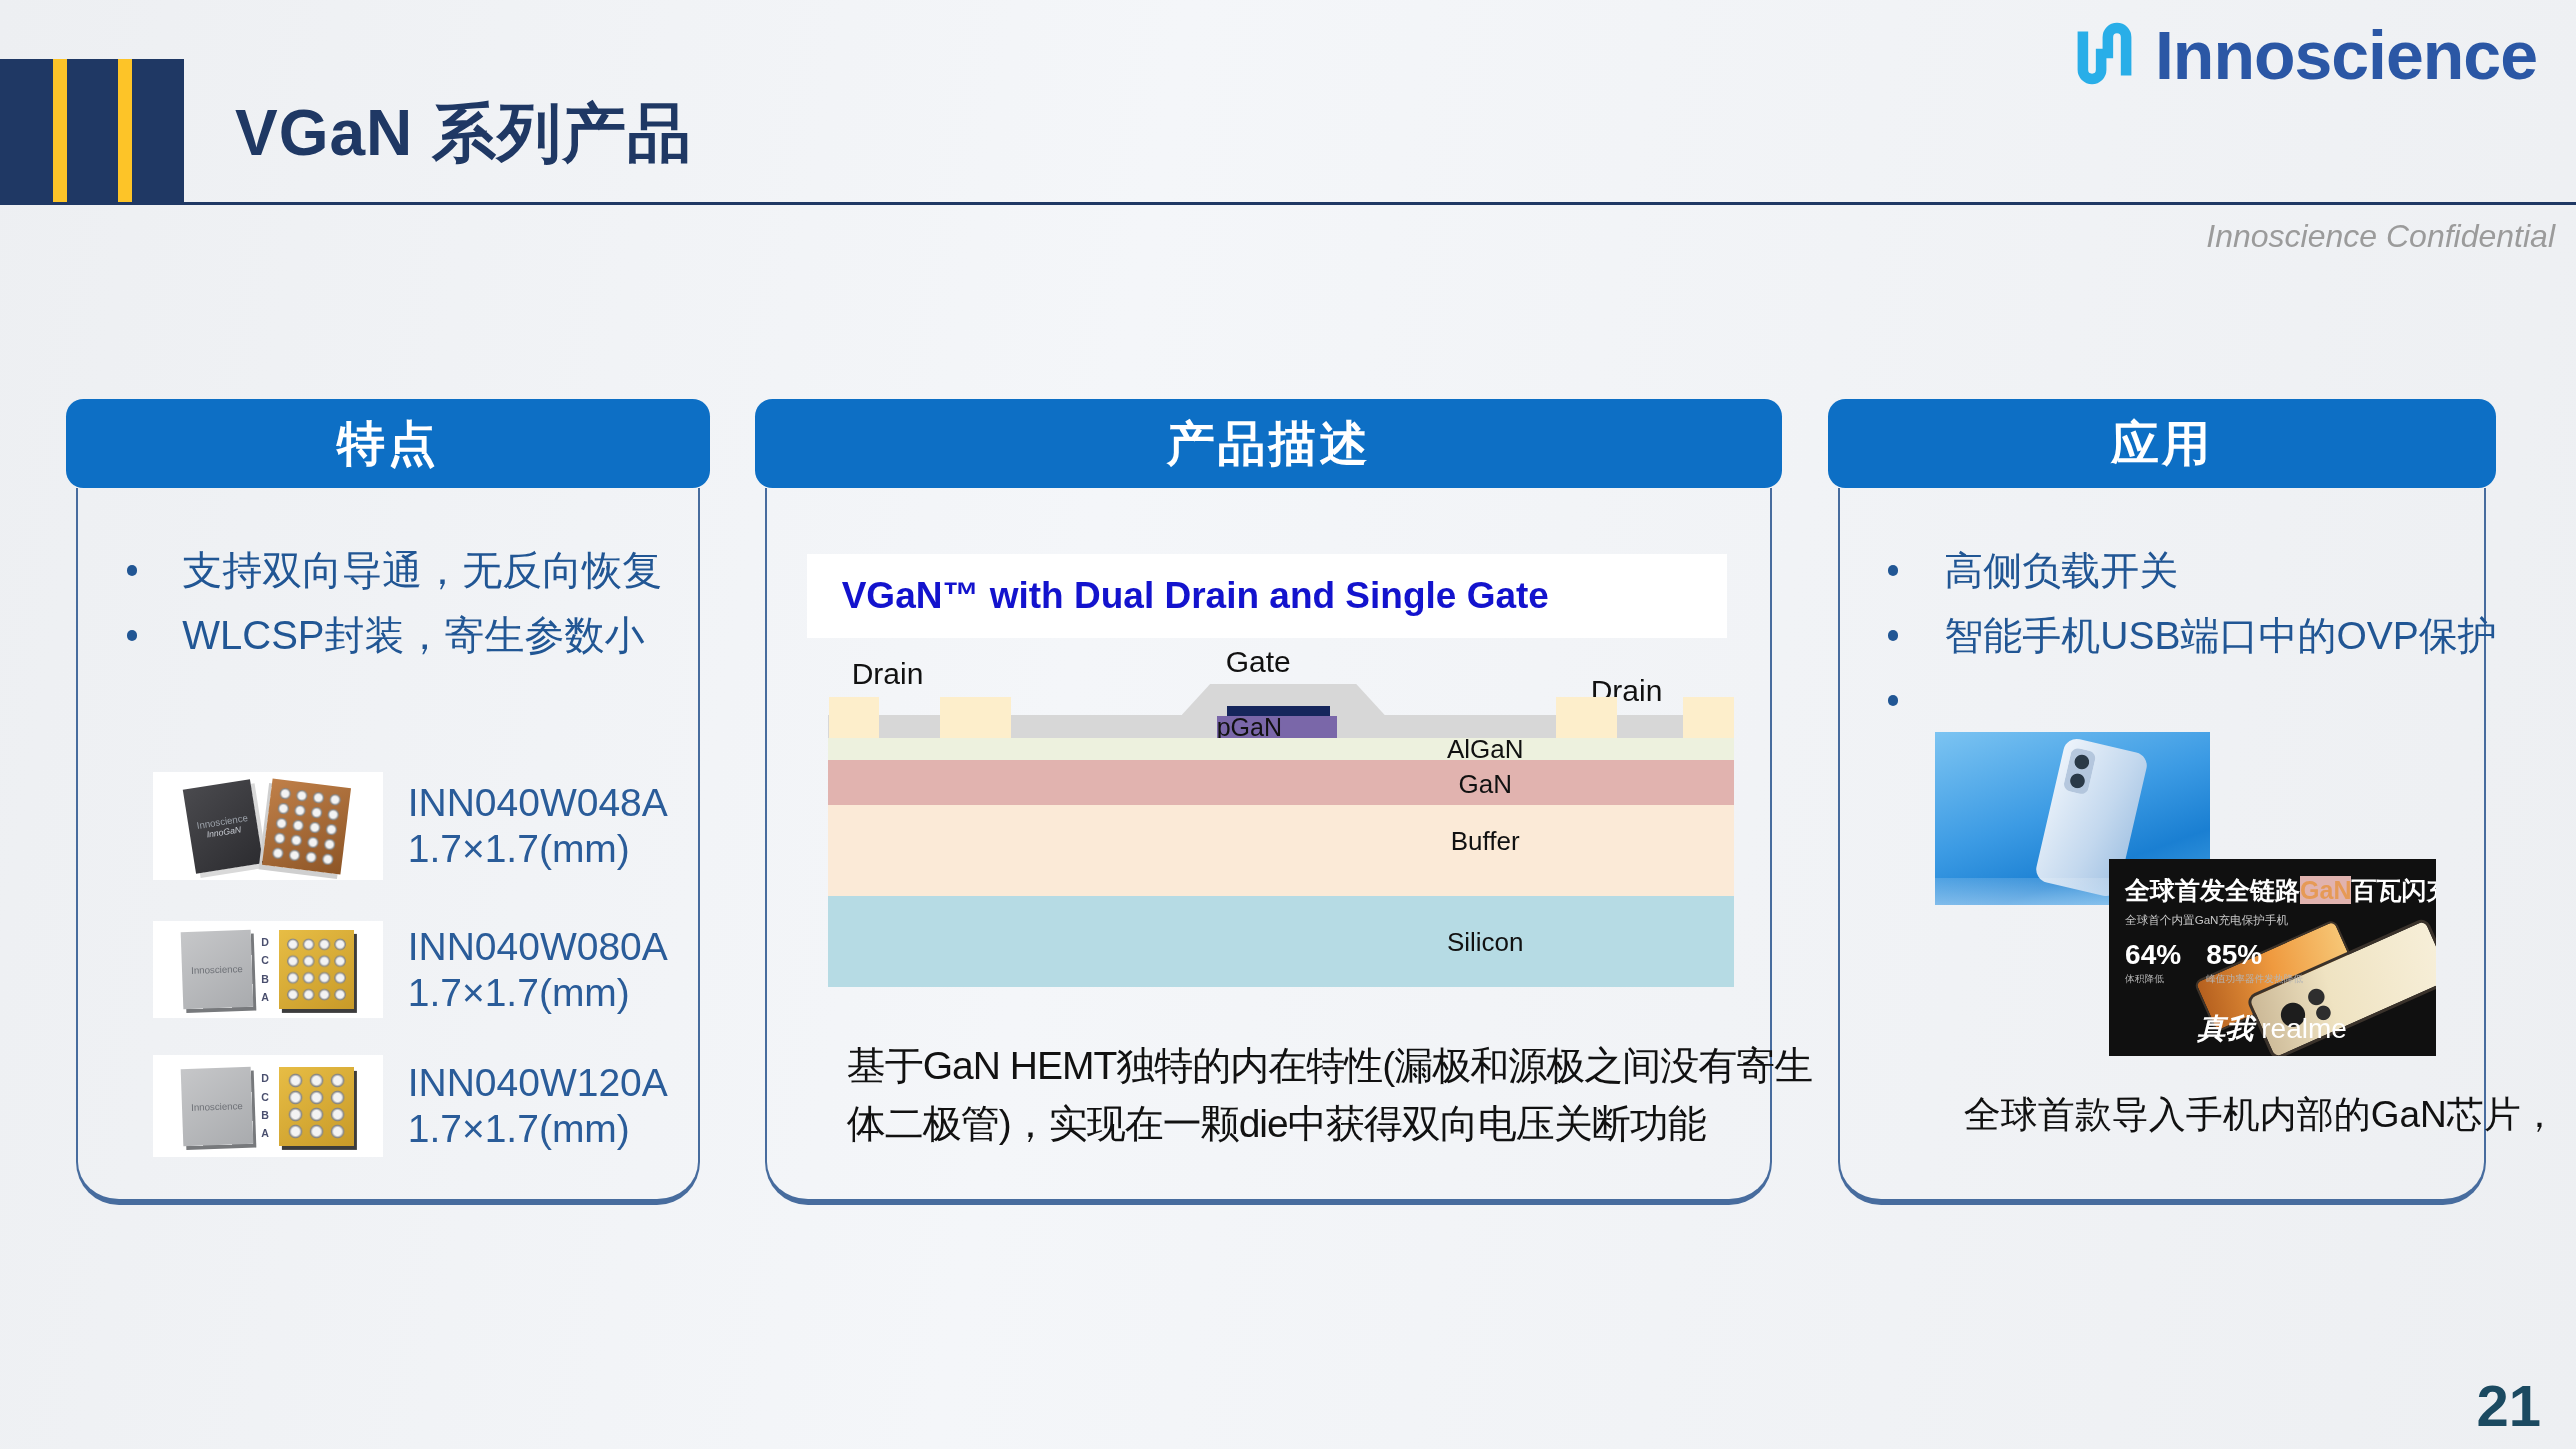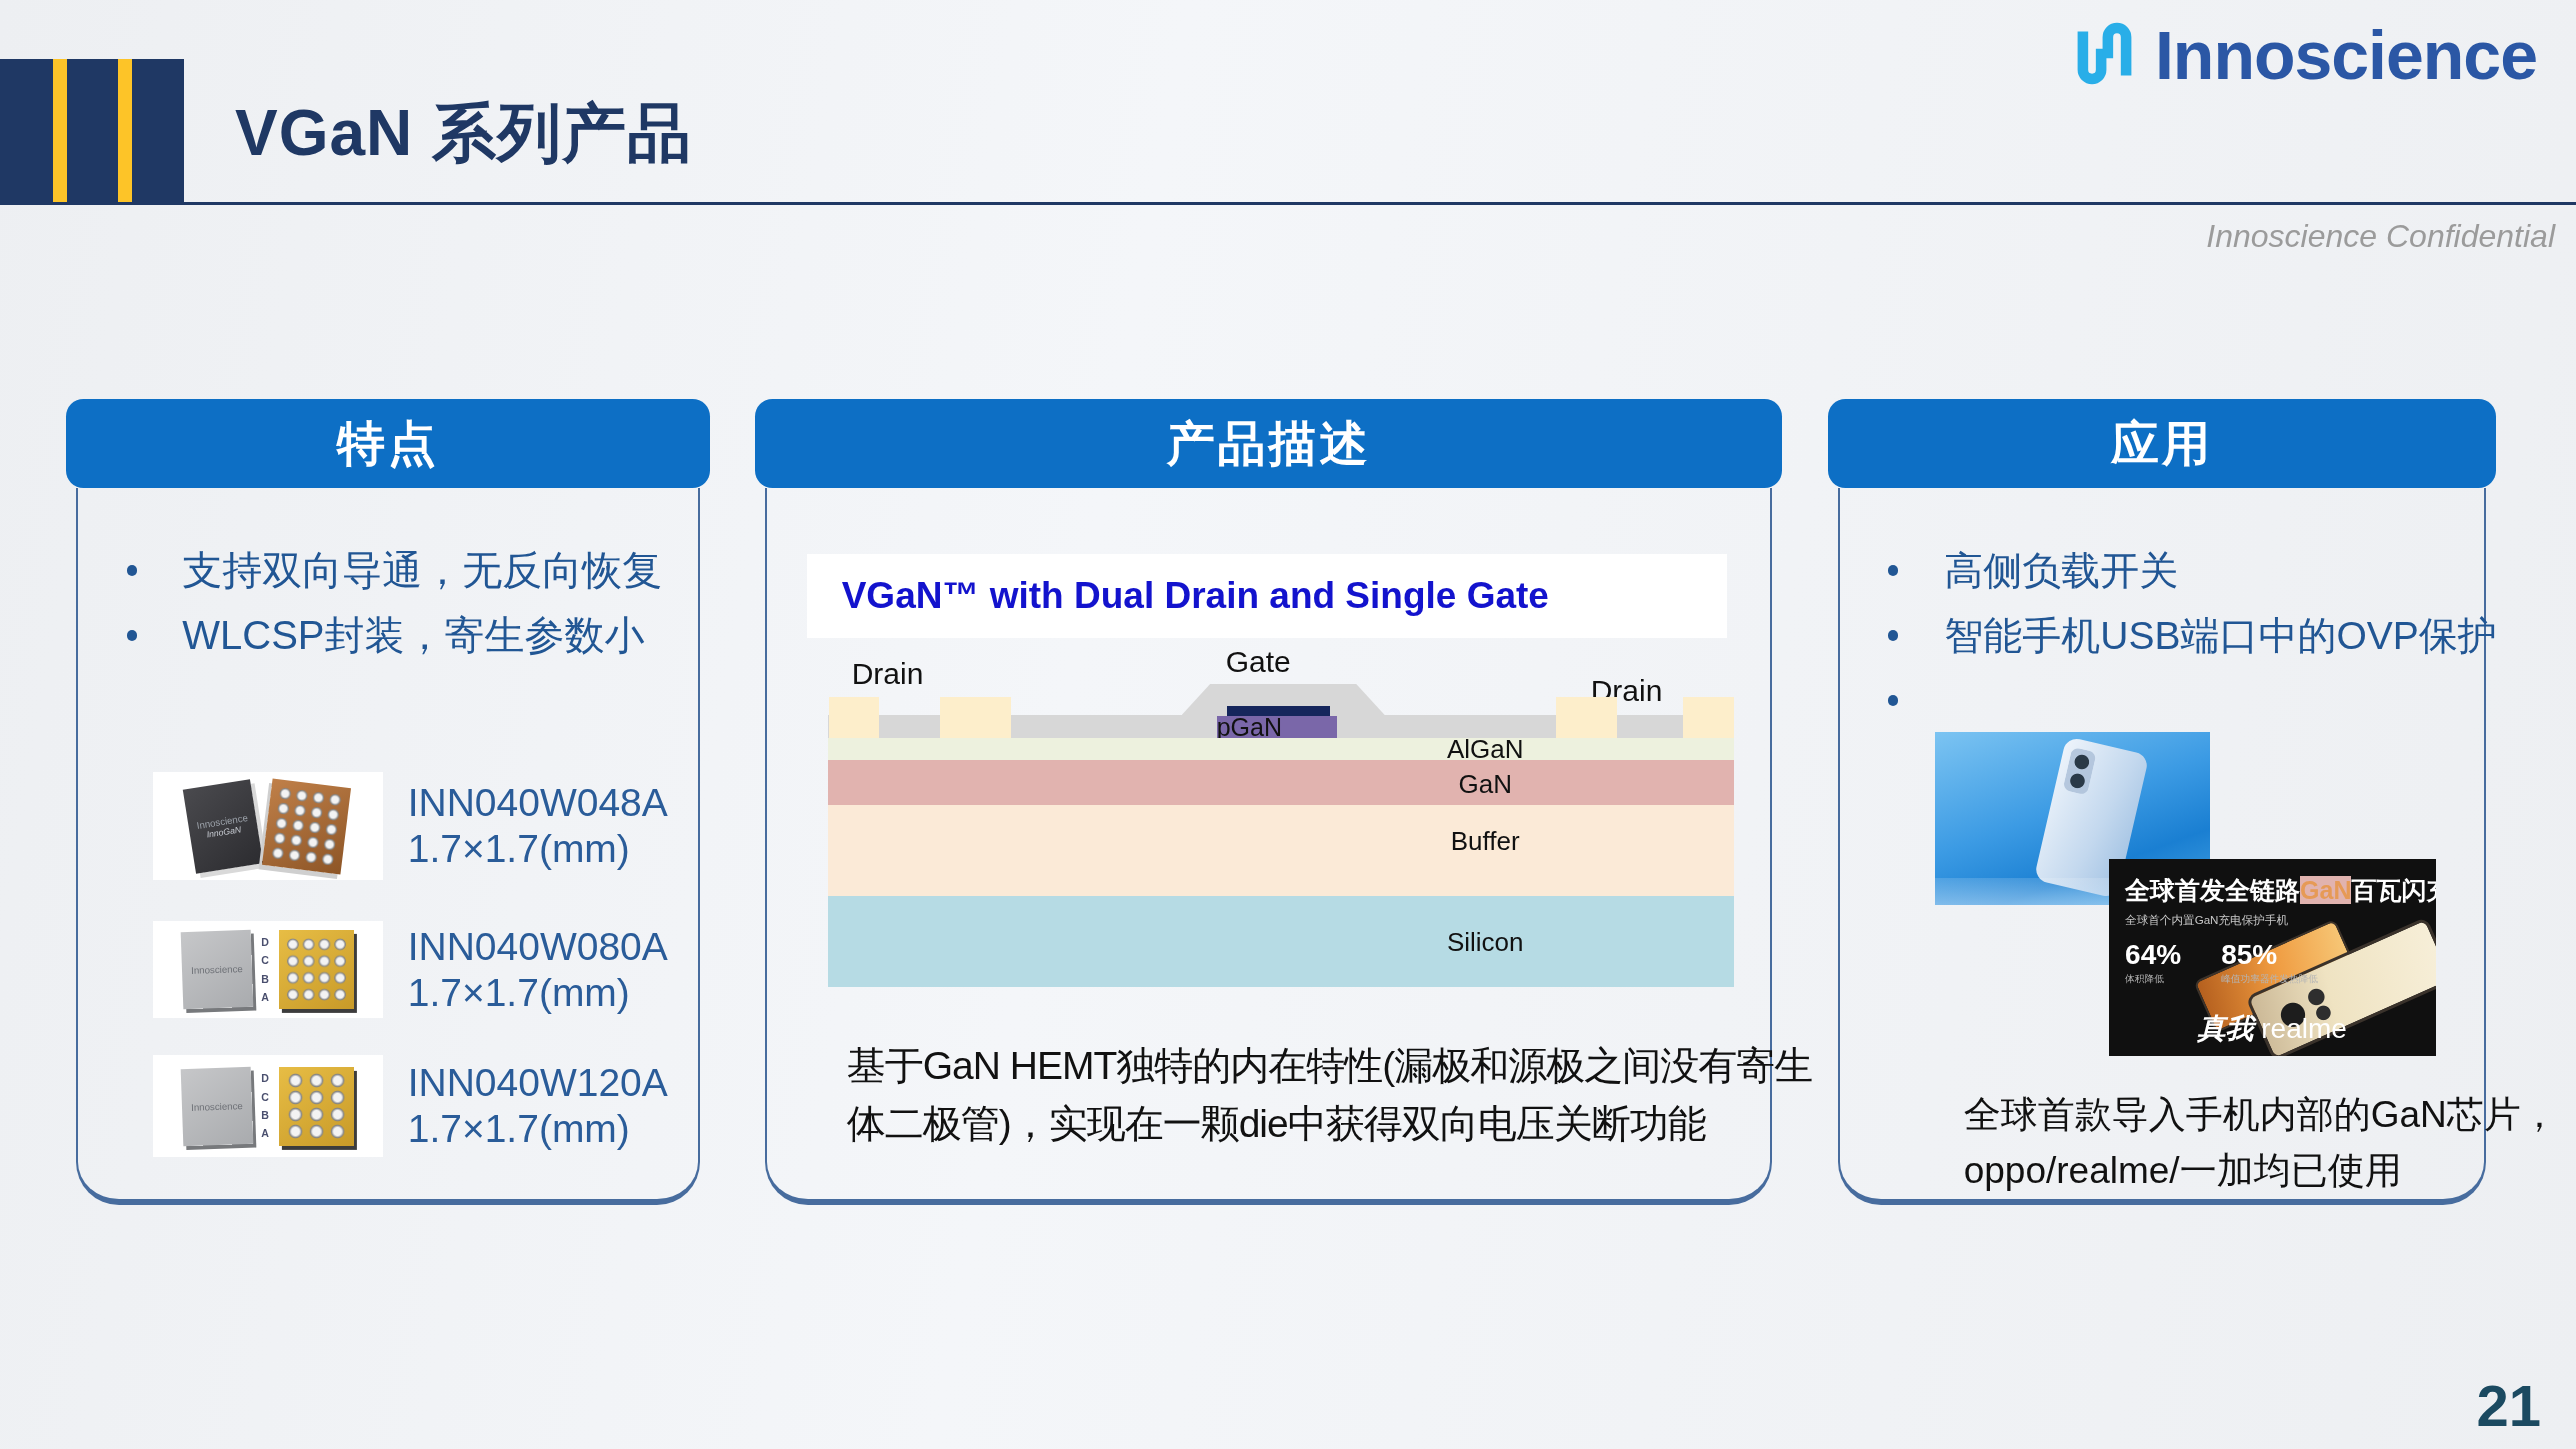--- a/index.html
+++ b/index.html
@@ -105,21 +105,21 @@
                background:rgba(170,190,215,.8);
                background-image:radial-gradient(circle at 12.6px 12.6px,#2a3947 0 6.8px,rgba(0,0,0,0) 7.7px),
                                 radial-gradient(circle at 12.6px 32px,#2a3947 0 6.8px,rgba(0,0,0,0) 7.7px); }
   .phone-floor { position:absolute; left:0; bottom:0; width:100%; height:27px;
                  background:linear-gradient(180deg,rgba(255,255,255,.15),rgba(220,240,255,.5)); }
   .ad { position:absolute; left:269px; top:371px; width:327px; height:197px; background:#101010;
         z-index:2; overflow:hidden; padding:14.5px 16.4px; }
   .ad-headline { font-size:25px; font-weight:bold; color:#fff; white-space:nowrap; }
   .ad-headline .gan { color:#e69a56; }
   .ad-subline { margin-top:6.8px; font-size:11.6px; color:#c8c8c8; }
-  .ad-stats { margin-top:10.6px; display:flex; gap:40px; position:relative; z-index:2; }
+  .ad-stats { margin-top:10.6px; display:flex; gap:25px; position:relative; z-index:2; }
   .stat-value { font-size:28px; font-weight:bold; color:#fff; }
   .stat-label { font-size:9.7px; color:#b5b5b5; margin-top:1.9px; max-width:116px; }
   .ad-ph1 { position:absolute; right:83px; top:89px; width:155px; height:56px; border-radius:7.7px;
             transform:rotate(-24deg); border:2.9px solid #3d332a;
             background:linear-gradient(100deg,#b45f1e,#ef9a3f 50%,#f7c979); }
   .ad-ph2 { position:absolute; right:-13.5px; top:95px; width:198px; height:70px; border-radius:9.7px;
             transform:rotate(-24deg); border:3.9px solid #3a322b;
             background:linear-gradient(100deg,#cbb896,#efe3c2 40%,#f7efd9); }
   .ad-cam { position:absolute; left:15.5px; top:13.5px; width:68px; height:37px;
             background-image:radial-gradient(circle at 17.4px 18.4px,#1d1d1d 0 11.6px,rgba(0,0,0,0) 12.6px),
@@ -305,20 +305,19 @@
         <div class="ad-ph2">
           <span class="ad-cam"></span>
         </div>
         <div class="ad-brand">
           <span class="cn">真我</span><span> realme</span>
         </div>
       </div>
 
       <div class="caption">
         <div>全球首款导入手机内部的GaN芯片，</div>
-        <div>oppo/realme/一加均已使用</div>
       </div>
     </div>
   </div>
 
   <div class="page-num">21</div>
 </div>
 
 
 </body></html>

